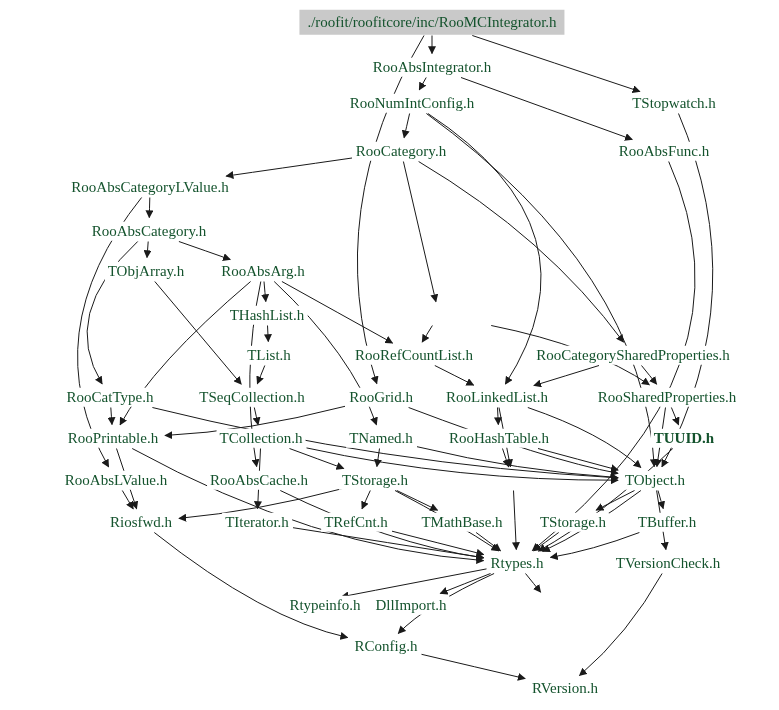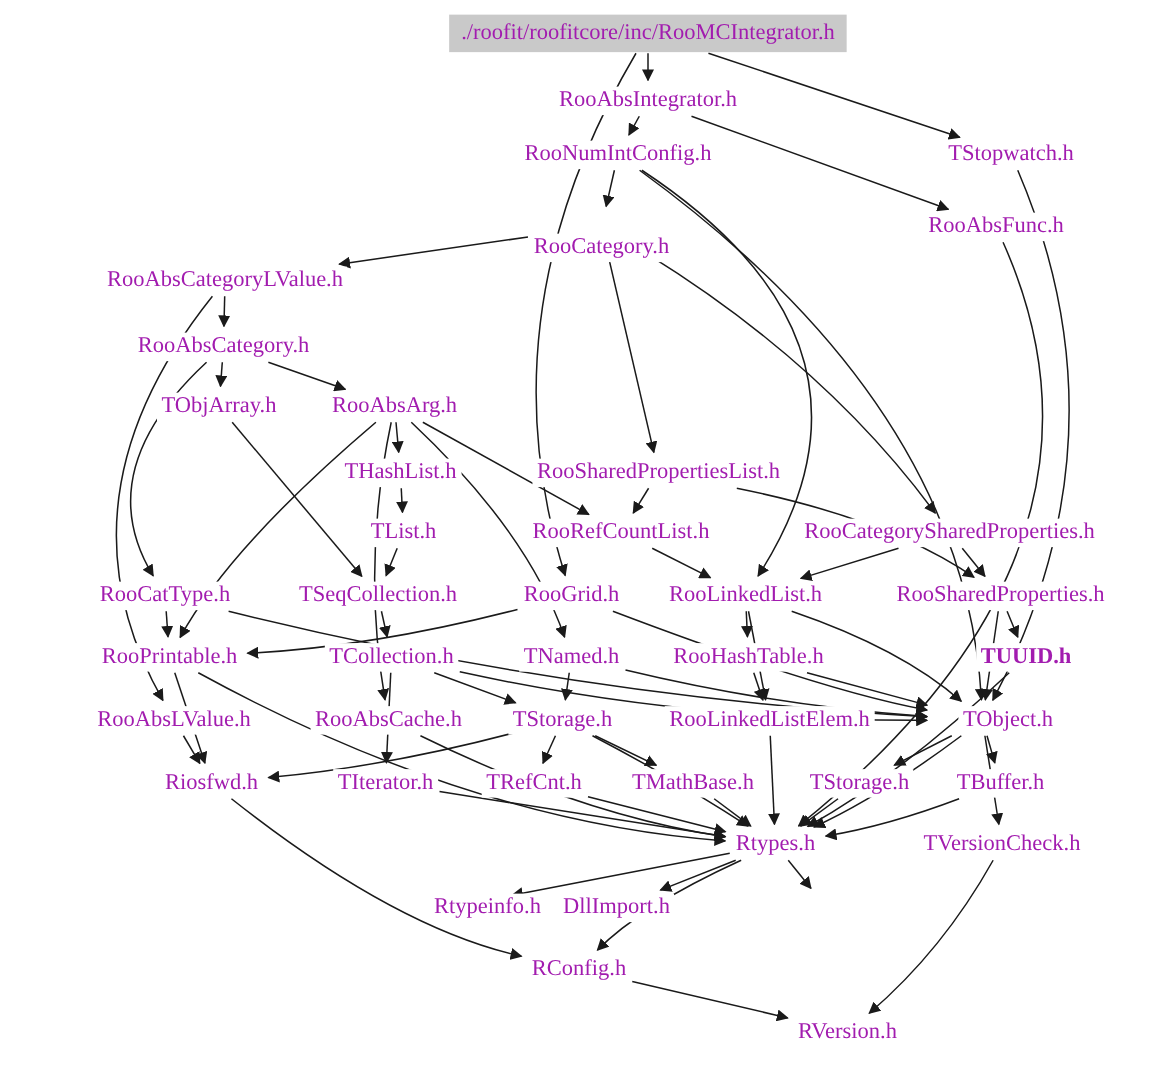--- a/index.html
+++ b/index.html
@@ -17,21 +17,21 @@
     left: 0; top: 0;
     width: 779px; height: 710px;
     pointer-events: none;
   }
   .node {
     position: absolute;
     transform: translate(-50%, -50%);
     white-space: nowrap;
     font-size: 15px;
     line-height: 1.1;
-    color: #a21caf;
+    color: #14532d;
     background: #ffffff;
     padding: 1px 3px;
     cursor: pointer;
   }
   .node.root {
     padding: 4px 8px;
     font-size: 15px;
   }
 </style>
 </head>
@@ -117,46 +117,44 @@
       <path d="M525.5,573.5 Q534.0,584.0 540.6,592.2" fill="none" stroke="#1a1a1a" stroke-width="1" marker-end="url(#arrowhead)"></path>
       <path d="M494.1,573.5 Q426.5,604.5 398.3,633.4" fill="none" stroke="#1a1a1a" stroke-width="1" marker-end="url(#arrowhead)"></path>
       <path d="M662.1,573.5 Q628.5,633.5 579.5,675.5" fill="none" stroke="#1a1a1a" stroke-width="1" marker-end="url(#arrowhead)"></path>
       <path d="M421.5,654.3 Q475.5,667.0 525.1,678.6" fill="none" stroke="#1a1a1a" stroke-width="1" marker-end="url(#arrowhead)"></path>
     </svg>
 
 <div class="node root" style="left: 432px; top: 22px; background: rgb(201, 201, 201);">./roofit/roofitcore/inc/RooMCIntegrator.h</div>
     <div class="node" style="left: 432px; top: 67px;">RooAbsIntegrator.h</div>
     <div class="node" style="left: 412px; top: 103px;">RooNumIntConfig.h</div>
     <div class="node" style="left: 674px; top: 103px;">TStopwatch.h</div>
-    <div class="node" style="left: 401px; top: 165px;">RooCategory.h</div>
+    <div class="node" style="left: 401px; top: 151px;">RooCategory.h</div>
     <div class="node" style="left: 664px; top: 151px;">RooAbsFunc.h</div>
     <div class="node" style="left: 150px; top: 187px;">RooAbsCategoryLValue.h</div>
     <div class="node" style="left: 149px; top: 231px;">RooAbsCategory.h</div>
     <div class="node" style="left: 146px; top: 271px;">TObjArray.h</div>
     <div class="node" style="left: 263px; top: 271px;">RooAbsArg.h</div>
     <div class="node" style="left: 267px; top: 315px;">THashList.h</div>
-    <div class="node" style="left: 439px; top: 315px;">RooSharedPropertiesList.h</div>
     <div class="node" style="left: 269px; top: 355px;">TList.h</div>
     <div class="node" style="left: 414px; top: 355px;">RooRefCountList.h</div>
     <div class="node" style="left: 633px; top: 355px;">RooCategorySharedProperties.h</div>
     <div class="node" style="left: 110px; top: 397px;">RooCatType.h</div>
     <div class="node" style="left: 252px; top: 397px;">TSeqCollection.h</div>
     <div class="node" style="left: 381px; top: 397px;">RooGrid.h</div>
     <div class="node" style="left: 497px; top: 397px;">RooLinkedList.h</div>
     <div class="node" style="left: 667px; top: 397px;">RooSharedProperties.h</div>
     <div class="node" style="left: 113px; top: 438px;">RooPrintable.h</div>
     <div class="node" style="left: 261px; top: 438px;">TCollection.h</div>
     <div class="node" style="left: 381px; top: 438px;">TNamed.h</div>
     <div class="node" style="left: 499px; top: 438px;">RooHashTable.h</div>
     <div class="node" style="left: 684px; top: 438px; font-weight: bold;">TUUID.h</div>
     <div class="node" style="left: 116px; top: 480px;">RooAbsLValue.h</div>
     <div class="node" style="left: 259px; top: 480px;">RooAbsCache.h</div>
     <div class="node" style="left: 375px; top: 480px;">TStorage.h</div>
-    <div class="node" style="left: 513px; top: 480px;">RooLinkedListElem.h</div>
-    <div class="node" style="left: 672px; top: 480px;">TObject.h</div>
+    <div class="node" style="left: 655px; top: 480px;">TObject.h</div>
     <div class="node" style="left: 141px; top: 522px;">Riosfwd.h</div>
     <div class="node" style="left: 257px; top: 522px;">TIterator.h</div>
     <div class="node" style="left: 356px; top: 522px;">TRefCnt.h</div>
     <div class="node" style="left: 462px; top: 522px;">TMathBase.h</div>
     <div class="node" style="left: 573px; top: 522px;">TStorage.h</div>
     <div class="node" style="left: 667px; top: 522px;">TBuffer.h</div>
     <div class="node" style="left: 517px; top: 563px;">Rtypes.h</div>
     <div class="node" style="left: 668px; top: 563px;">TVersionCheck.h</div>
     <div class="node" style="left: 299px; top: 605px; margin-left: 26px;">Rtypeinfo.h</div>
     <div class="node" style="left: 411px; top: 605px;">DllImport.h</div>

